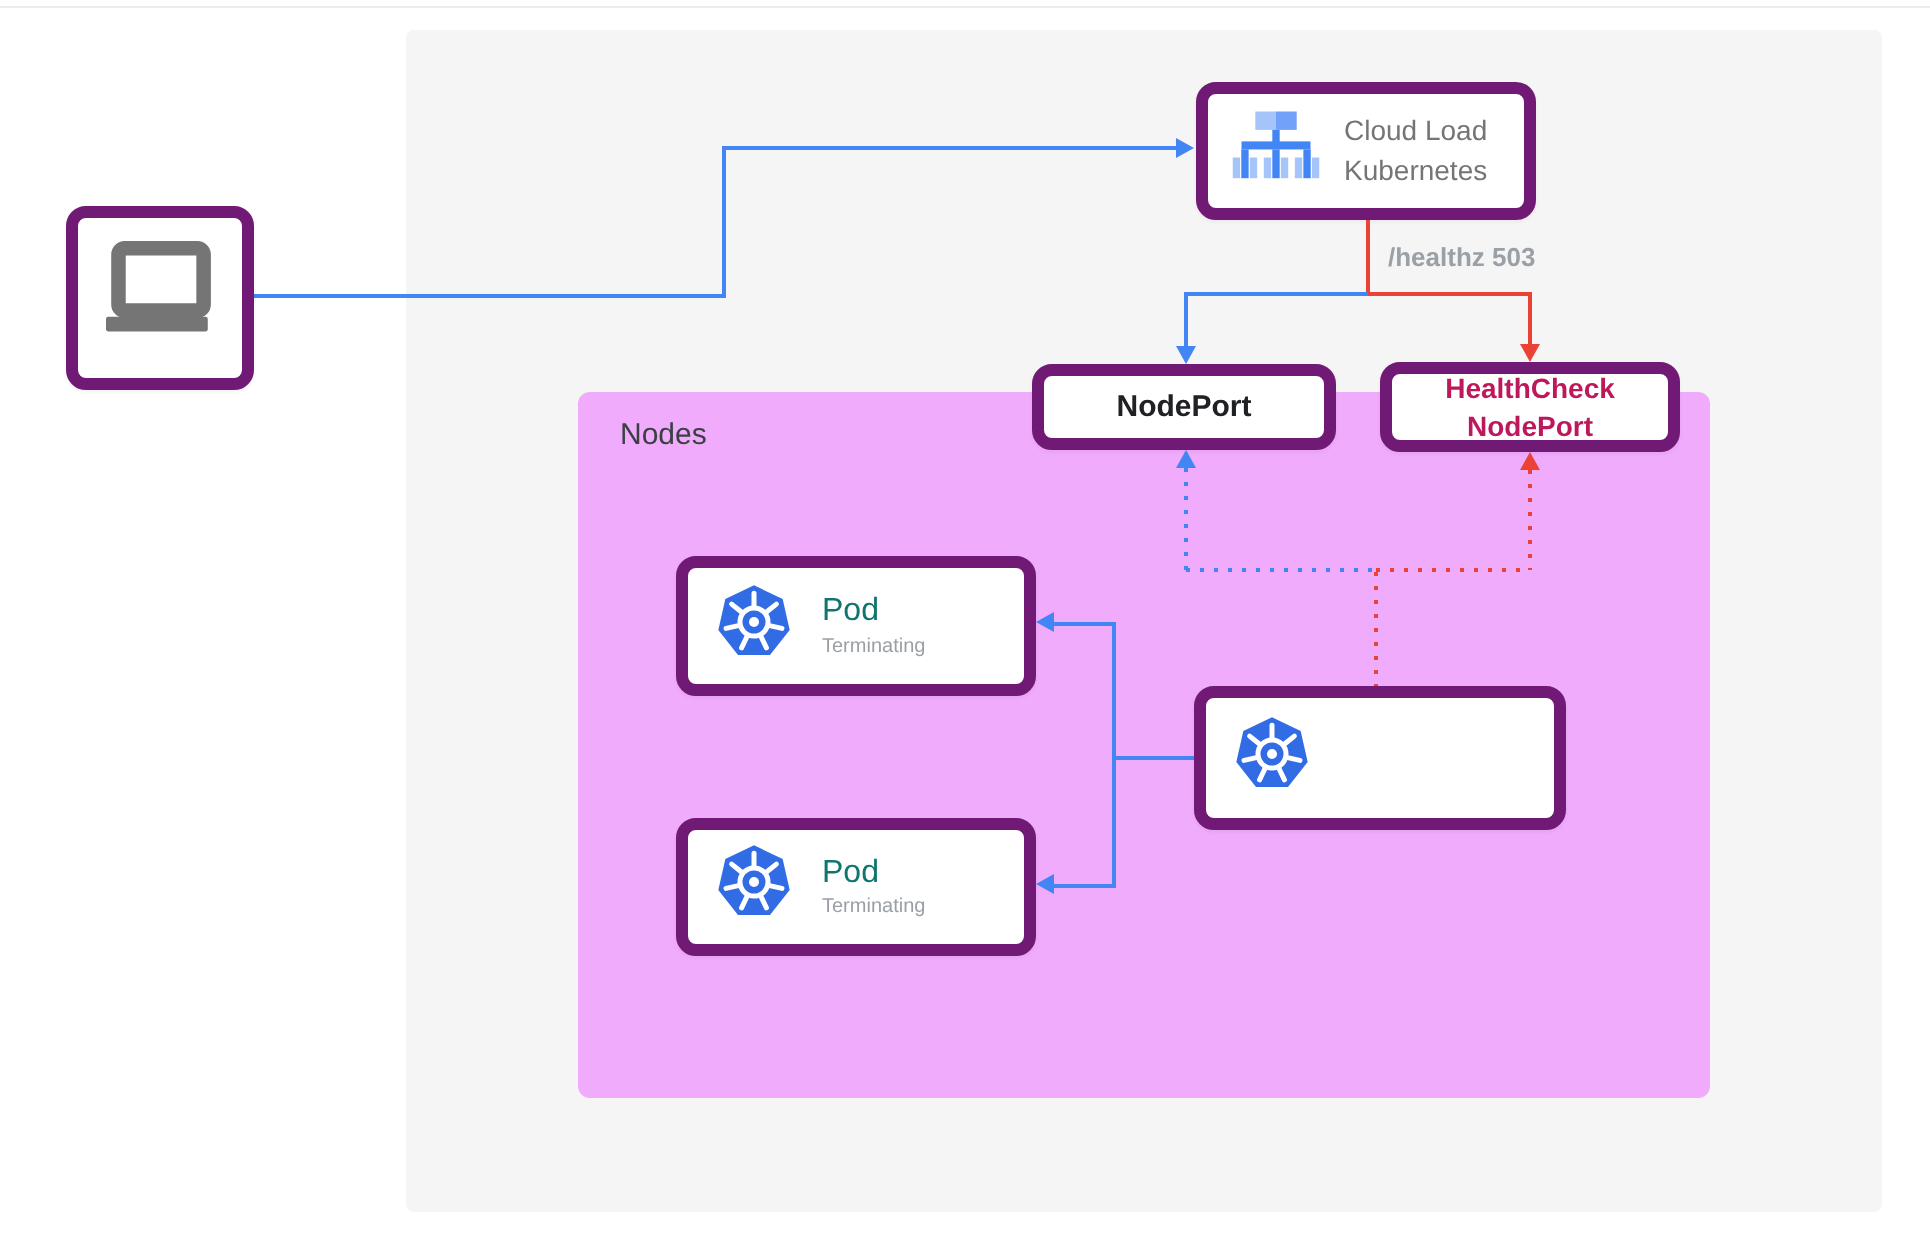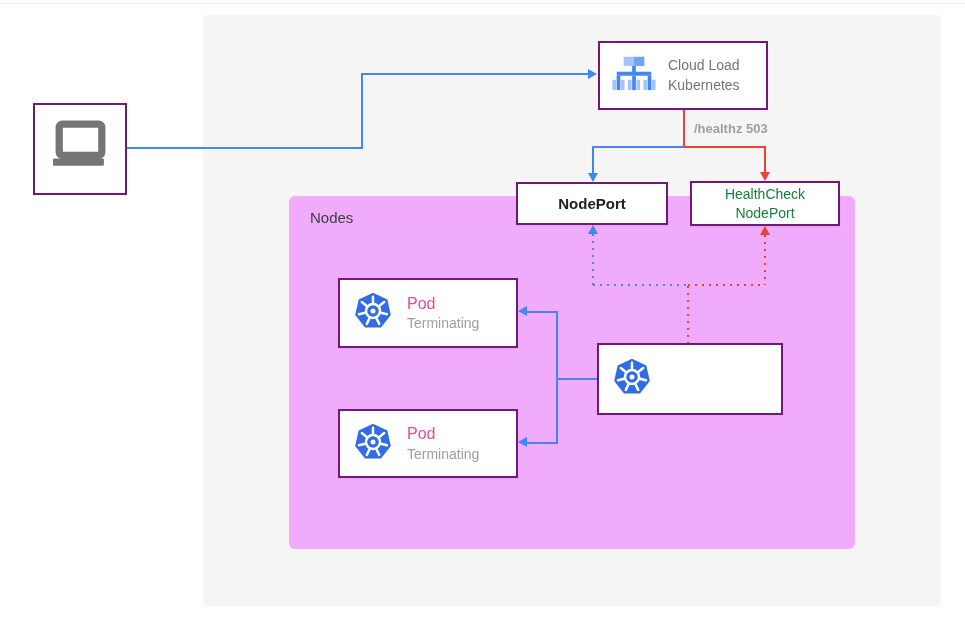--- a/index.html
+++ b/index.html
@@ -3,34 +3,34 @@
 <meta charset="utf-8">
 <style>
   html,body{margin:0;padding:0;background:#fff;}
   .canvas{position:relative;width:965px;height:623px;background:#ffffff;overflow:hidden;
           font-family:"Liberation Sans",sans-serif;}
   .hairline{position:absolute;left:0;top:3px;width:965px;height:1px;background:#ececec;}
   .gray-panel{position:absolute;left:203px;top:15px;width:738px;height:591px;background:#f5f5f5;border-radius:4px;}
   .nodes-panel{position:absolute;left:289px;top:196px;width:566px;height:353px;background:#f0abfc;border-radius:6px;}
   .nodes-label{position:absolute;left:21px;top:13px;font-size:15px;color:#3c4043;}
 
-  .wbox{position:absolute;background:#fff;border:2px solid #701a75;box-shadow:0 1px 2px rgba(0,0,0,.05);
-        box-sizing:border-box;border-radius:0;}
+  .wbox{position:absolute;background:#fff;border:6px solid #701a75;box-shadow:0 1px 2px rgba(0,0,0,.05);
+        box-sizing:border-box;border-radius:10px;}
   .laptop-box{left:33px;top:103px;width:94px;height:92px;display:flex;align-items:center;justify-content:center;}
   .clb-box{left:598px;top:41px;width:170px;height:69px;display:flex;align-items:center;gap:11px;padding-left:11px;}
   .clb-text{font-size:14px;color:#757575;line-height:1.4;}
   .nodeport-box{left:516px;top:182px;width:152px;height:43px;display:flex;align-items:center;justify-content:center;
                 font-weight:bold;font-size:15px;color:#202124;}
   .hcnp-box{left:690px;top:181px;width:150px;height:45px;display:flex;flex-direction:column;align-items:center;
-            justify-content:center;font-weight:normal;font-size:14px;color:#15803d;line-height:1.3;text-align:center;}
+            justify-content:center;font-weight:bold;font-size:14px;color:#be185d;line-height:1.3;text-align:center;}
   .pod-box{width:180px;height:70px;display:flex;align-items:center;gap:14px;padding-left:13px;}
   .pod1{left:338px;top:278px;}
   .pod2{left:338px;top:409px;height:69px;}
-  .node-title{font-size:16px;color:#ec4899;line-height:1.3;}
-  .node-sub{font-size:14px;color:#9aa0a6;line-height:1.3;}
+  .node-title{font-size:16px;color:#0f766e;line-height:1.3;}
+  .node-sub{font-size:10px;color:#9aa0a6;line-height:1.3;}
   .kp-box{left:597px;top:343px;width:186px;height:72px;display:flex;align-items:center;gap:14px;padding-left:13px;}
 
   .line{position:absolute;}
   .h{height:2px;} .v{width:2px;}
   .blue{background:#4285F4;} .red{background:#EA4335;}
   .dot-h-blue{height:2px;background-image:repeating-linear-gradient(to right,#4285F4 0 2px,transparent 2px 7px);}
   .dot-h-red{height:2px;background-image:repeating-linear-gradient(to right,#EA4335 0 2px,transparent 2px 7px);}
   .dot-v-blue{width:2px;background-image:repeating-linear-gradient(to bottom,#4285F4 0 2px,transparent 2px 7px);}
   .dot-v-red{width:2px;background-image:repeating-linear-gradient(to bottom,#EA4335 0 2px,transparent 2px 7px);}
 

